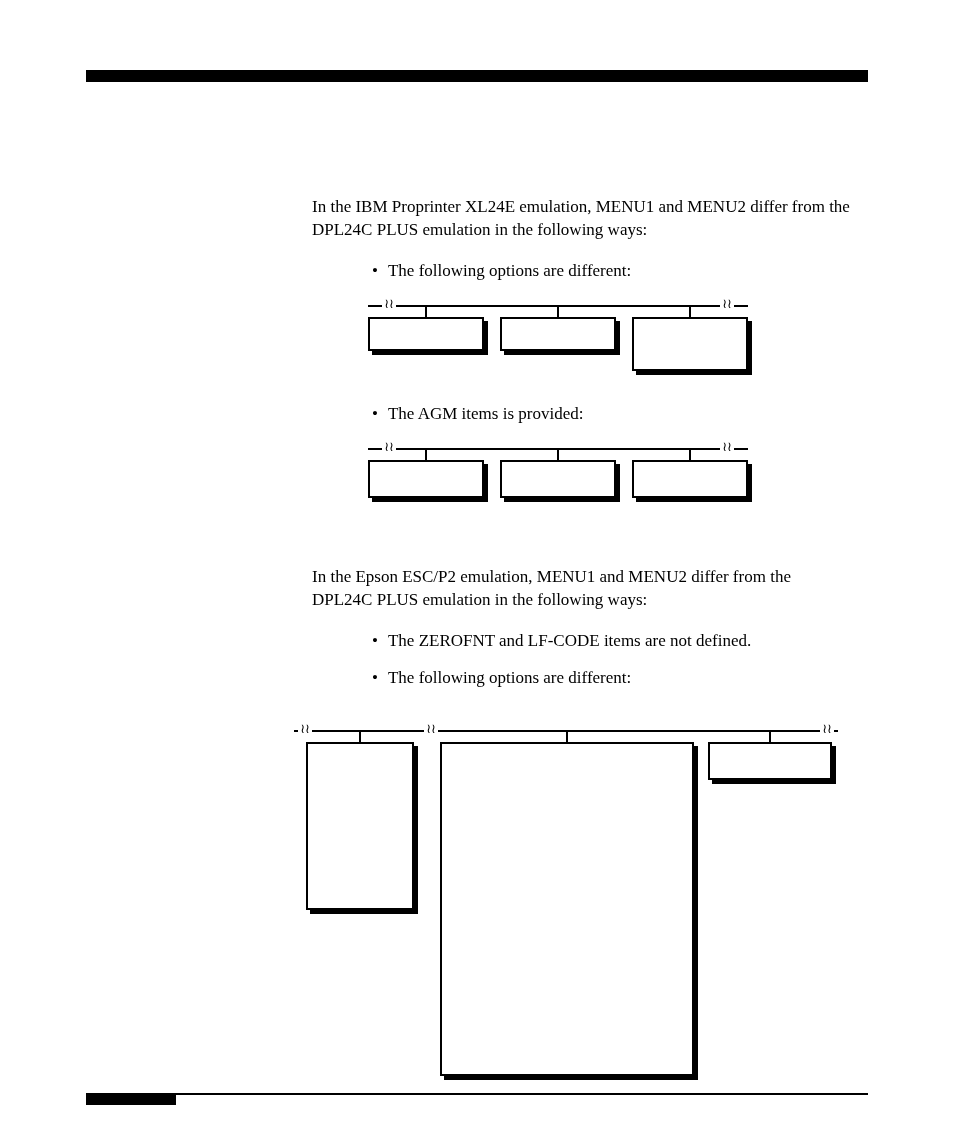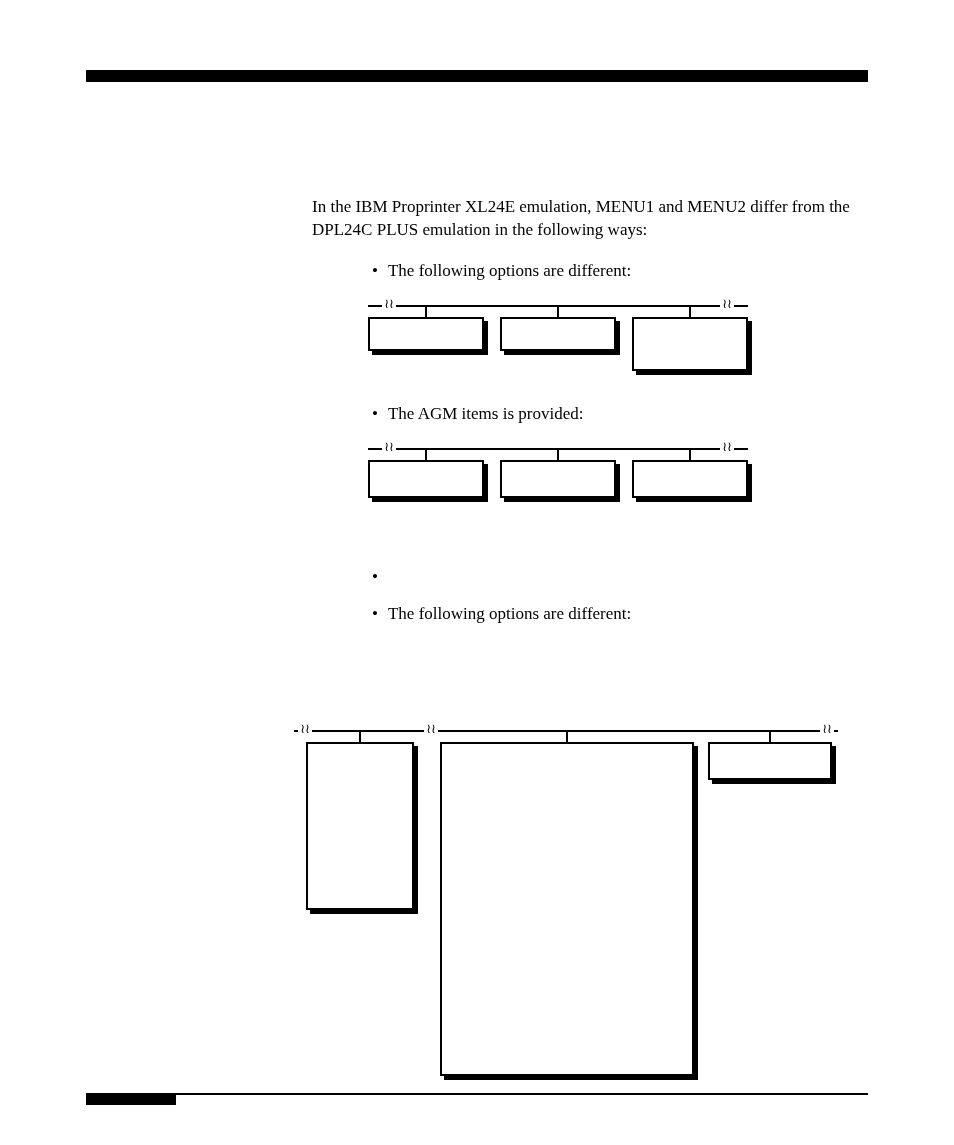--- a/index.html
+++ b/index.html
@@ -206,23 +206,25 @@
       </div>
       <div class="node" style="flex:1;">
         <div class="stem"></div>
         <div class="shadow-box">
             <div class="inner-box" style="height:38px;"></div>
           </div>
       </div>
     </div>
   </div>
 
+  <p class="para">In the Epson ESC/P2 emulation, MENU1 and MENU2 differ from the DPL24C PLUS emulation in the following ways:</p>
 
   <div class="bullet-row">
     <span class="bullet-dot">•</span>
+    <span>The  ZEROFNT and LF-CODE items are not defined.</span>
   </div>
 
   <div class="bullet-row" style="margin-bottom:0;">
     <span class="bullet-dot">•</span>
     <span>The following options are different:</span>
   </div>
 </div>
 
 <div class="d3-wrap">
   <div class="d3-hline"></div>

